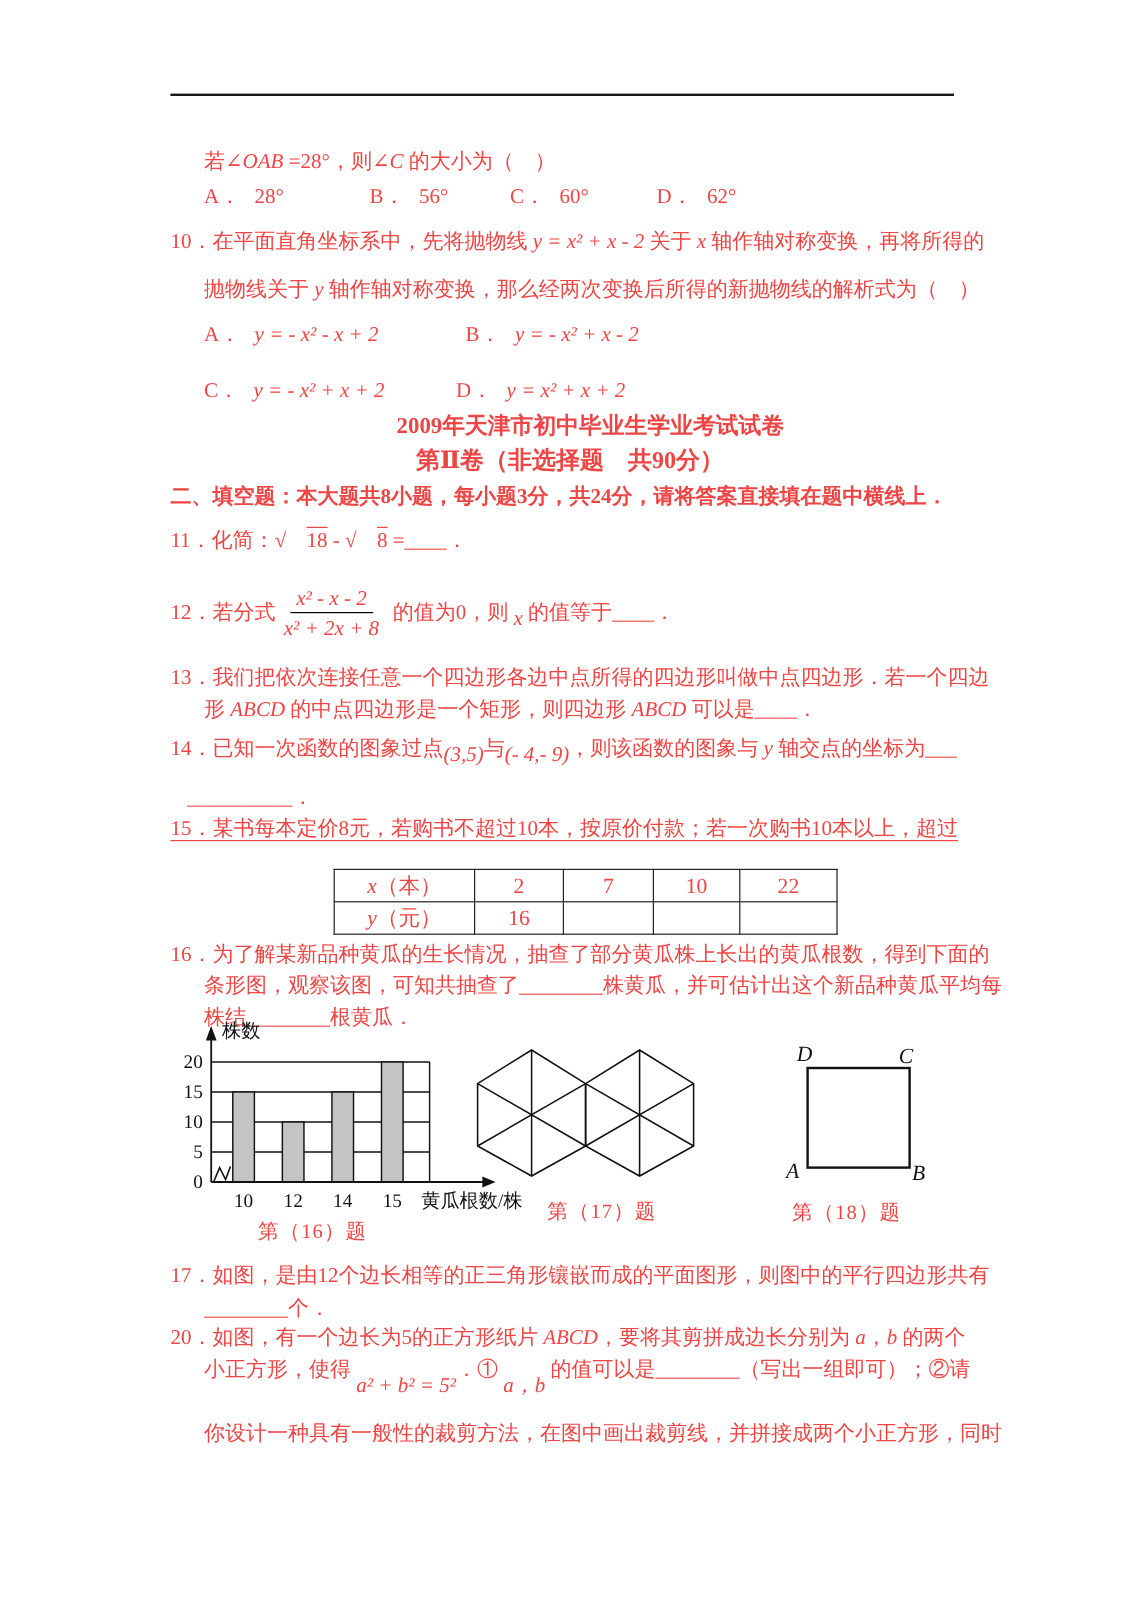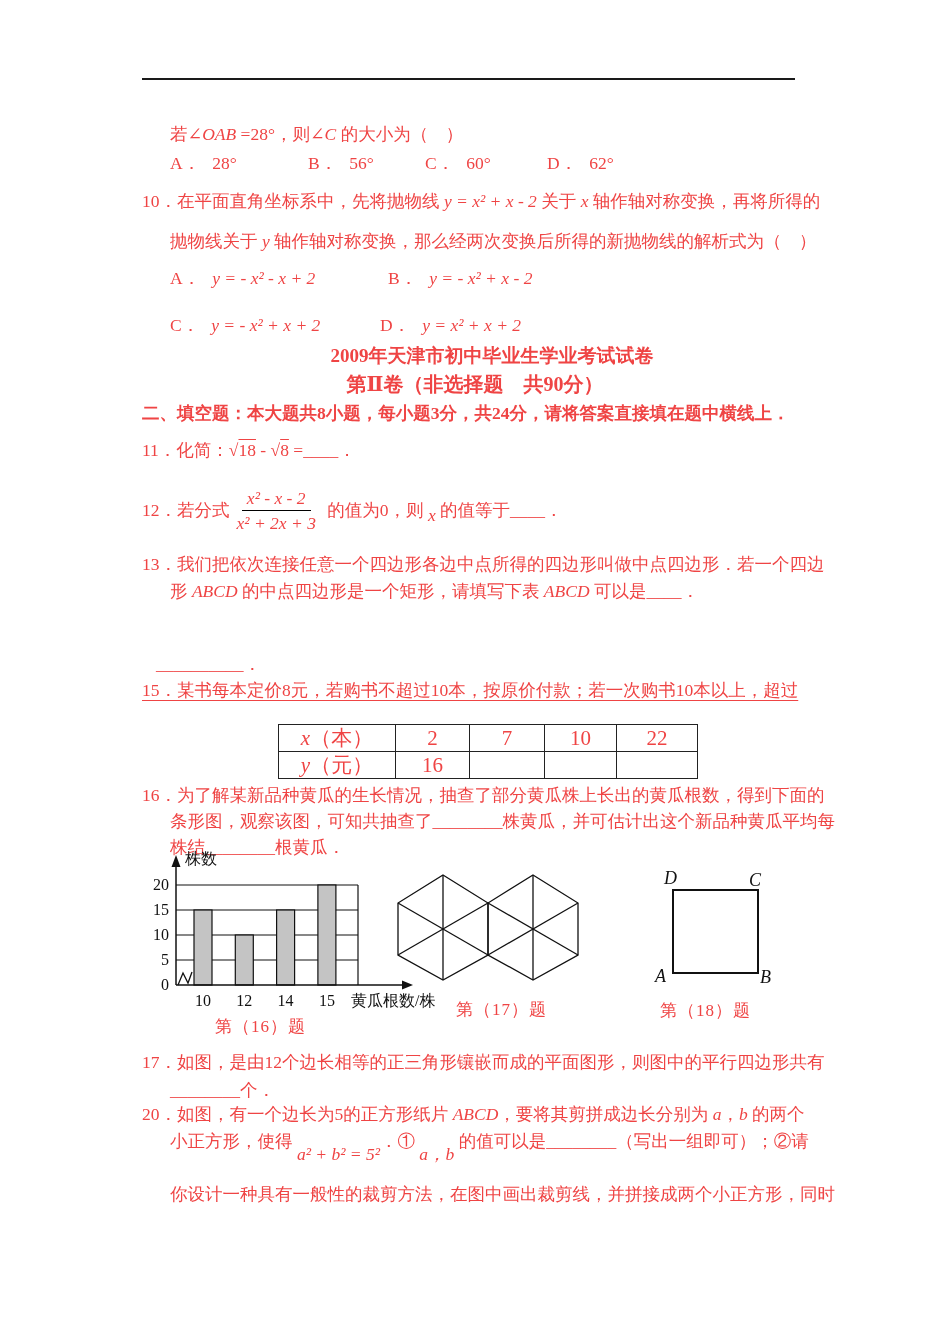--- a/index.html
+++ b/index.html
@@ -10,33 +10,33 @@
     font-size:17.5px;line-height:26px;overflow:hidden;
   }
   .line{position:absolute;white-space:pre;}
   .b{font-weight:700;}
   .center{left:0;width:950px;text-align:center;}
   .u{text-decoration:underline;text-underline-offset:4px;}
   .sg-n{font-style:normal;}
   .sg-m{font-style:italic;}
   .sg-mlow{font-style:italic;position:relative;top:5px;}
   .sg-mlow14{font-style:italic;position:relative;top:13px;}
-  .sg-rad{text-decoration:overline;}
+  .sg-rad{text-decoration:overline;margin-left:17px;}
   .rule{position:absolute;background:#1a1a1a;}
   .optrow{display:flex;}
   .opt{display:inline-block;}
   .opt .lab{margin-right:12px;}
   .ital{font-style:italic;}
   
   .q12wrap{display:flex;align-items:center;height:64px;}
   .frac{display:inline-flex;flex-direction:column;align-items:center;font-style:italic;margin:0 7px;line-height:24px;}
   .frac .num{border-bottom:1.5px solid #000;padding:0 5px;}
   
   table.booktbl{position:absolute;border-collapse:collapse;}
-  table.booktbl td{border:1px solid #222;height:22px;text-align:center;padding:0 4px;font-size:21px;}
+  table.booktbl td{border:1px solid #222;height:22px;text-align:center;padding:0 4px;font-size:18px;}
   
   svg{position:absolute;overflow:visible;}
   svg text{font-family:"Liberation Serif","DejaVu Serif",serif;fill:#111;}
   .cap{position:absolute;font-size:17px;letter-spacing:1px;}
 </style>
 </head>
 <body>
 
 <div class="page">
 
@@ -64,30 +64,31 @@
   <div class="line center b" style="top:343px;font-size:19px;padding-left:17px;">2009年天津市初中毕业生学业考试试卷</div>
   <div class="line center b" style="top:371px;font-size:20px;">第Ⅱ卷（非选择题　共90分）</div>
   <div class="line b" style="left:142px;top:400px;">二、填空题：本大题共8小题，每小题3分，共24分，请将答案直接填在题中横线上．</div>
 
   <div class="line" style="left:142px;top:437px;"><span class="sg-n">11．化简：</span><span class="sg-n">√</span><span class="sg-rad">18</span><span class="sg-n"> - </span><span class="sg-n">√</span><span class="sg-rad">8</span><span class="sg-n"> =</span><span class="sg-n">____</span><span class="sg-n">．</span></div>
 
   <div class="line q12wrap" style="left:142px;top:478px;">
     <span>12．若分式</span>
     <span class="frac">
       <span class="num">x² - x - 2</span>
-      <span class="den">x² + 2x + 3</span>
+      <span class="den">x² + 2x + 8</span>
     </span>
     <span> 的值为0，则 </span>
     <span class="sg-mlow">x</span>
     <span> 的值等于____．</span>
   </div>
 
   <div class="line" style="left:142px;top:551px;"><span class="sg-n">13．我们把依次连接任意一个四边形各边中点所得的四边形叫做中点四边形．若一个四边</span></div>
-  <div class="line" style="left:170px;top:578px;"><span class="sg-n">形 </span><span class="sg-m">ABCD</span><span class="sg-n"> 的中点四边形是一个矩形，请填写下表 </span><span class="sg-m">ABCD</span><span class="sg-n"> 可以是____．</span></div>
+  <div class="line" style="left:170px;top:578px;"><span class="sg-n">形 </span><span class="sg-m">ABCD</span><span class="sg-n"> 的中点四边形是一个矩形，则四边形 </span><span class="sg-m">ABCD</span><span class="sg-n"> 可以是____．</span></div>
 
+  <div class="line" style="left:142px;top:610px;"><span class="sg-n">14．已知一次函数的图象过点</span><span class="sg-mlow">(3,5)</span><span class="sg-n">与</span><span class="sg-mlow">(- 4,- 9)</span><span class="sg-n">，则该函数的图象与 </span><span class="sg-m">y</span><span class="sg-n"> 轴交点的坐标为___</span></div>
   <div class="line" style="left:156px;top:651px;text-align:center;"><span class="sg-n">__________．</span></div>
 
   <div class="line u" style="left:142px;top:677px;"><span class="sg-n">15．某书每本定价8元，若购书不超过10本，按原价付款；若一次购书10本以上，超过</span></div>
 
   <table class="booktbl" style="left:278px;top:724px;">
     <tbody>
         <tr>
       <td style="width:108px;"><span class="ital">x</span><span>（本）</span></td>
       <td style="width:65px;">2</td>
       <td style="width:66px;">7</td>

